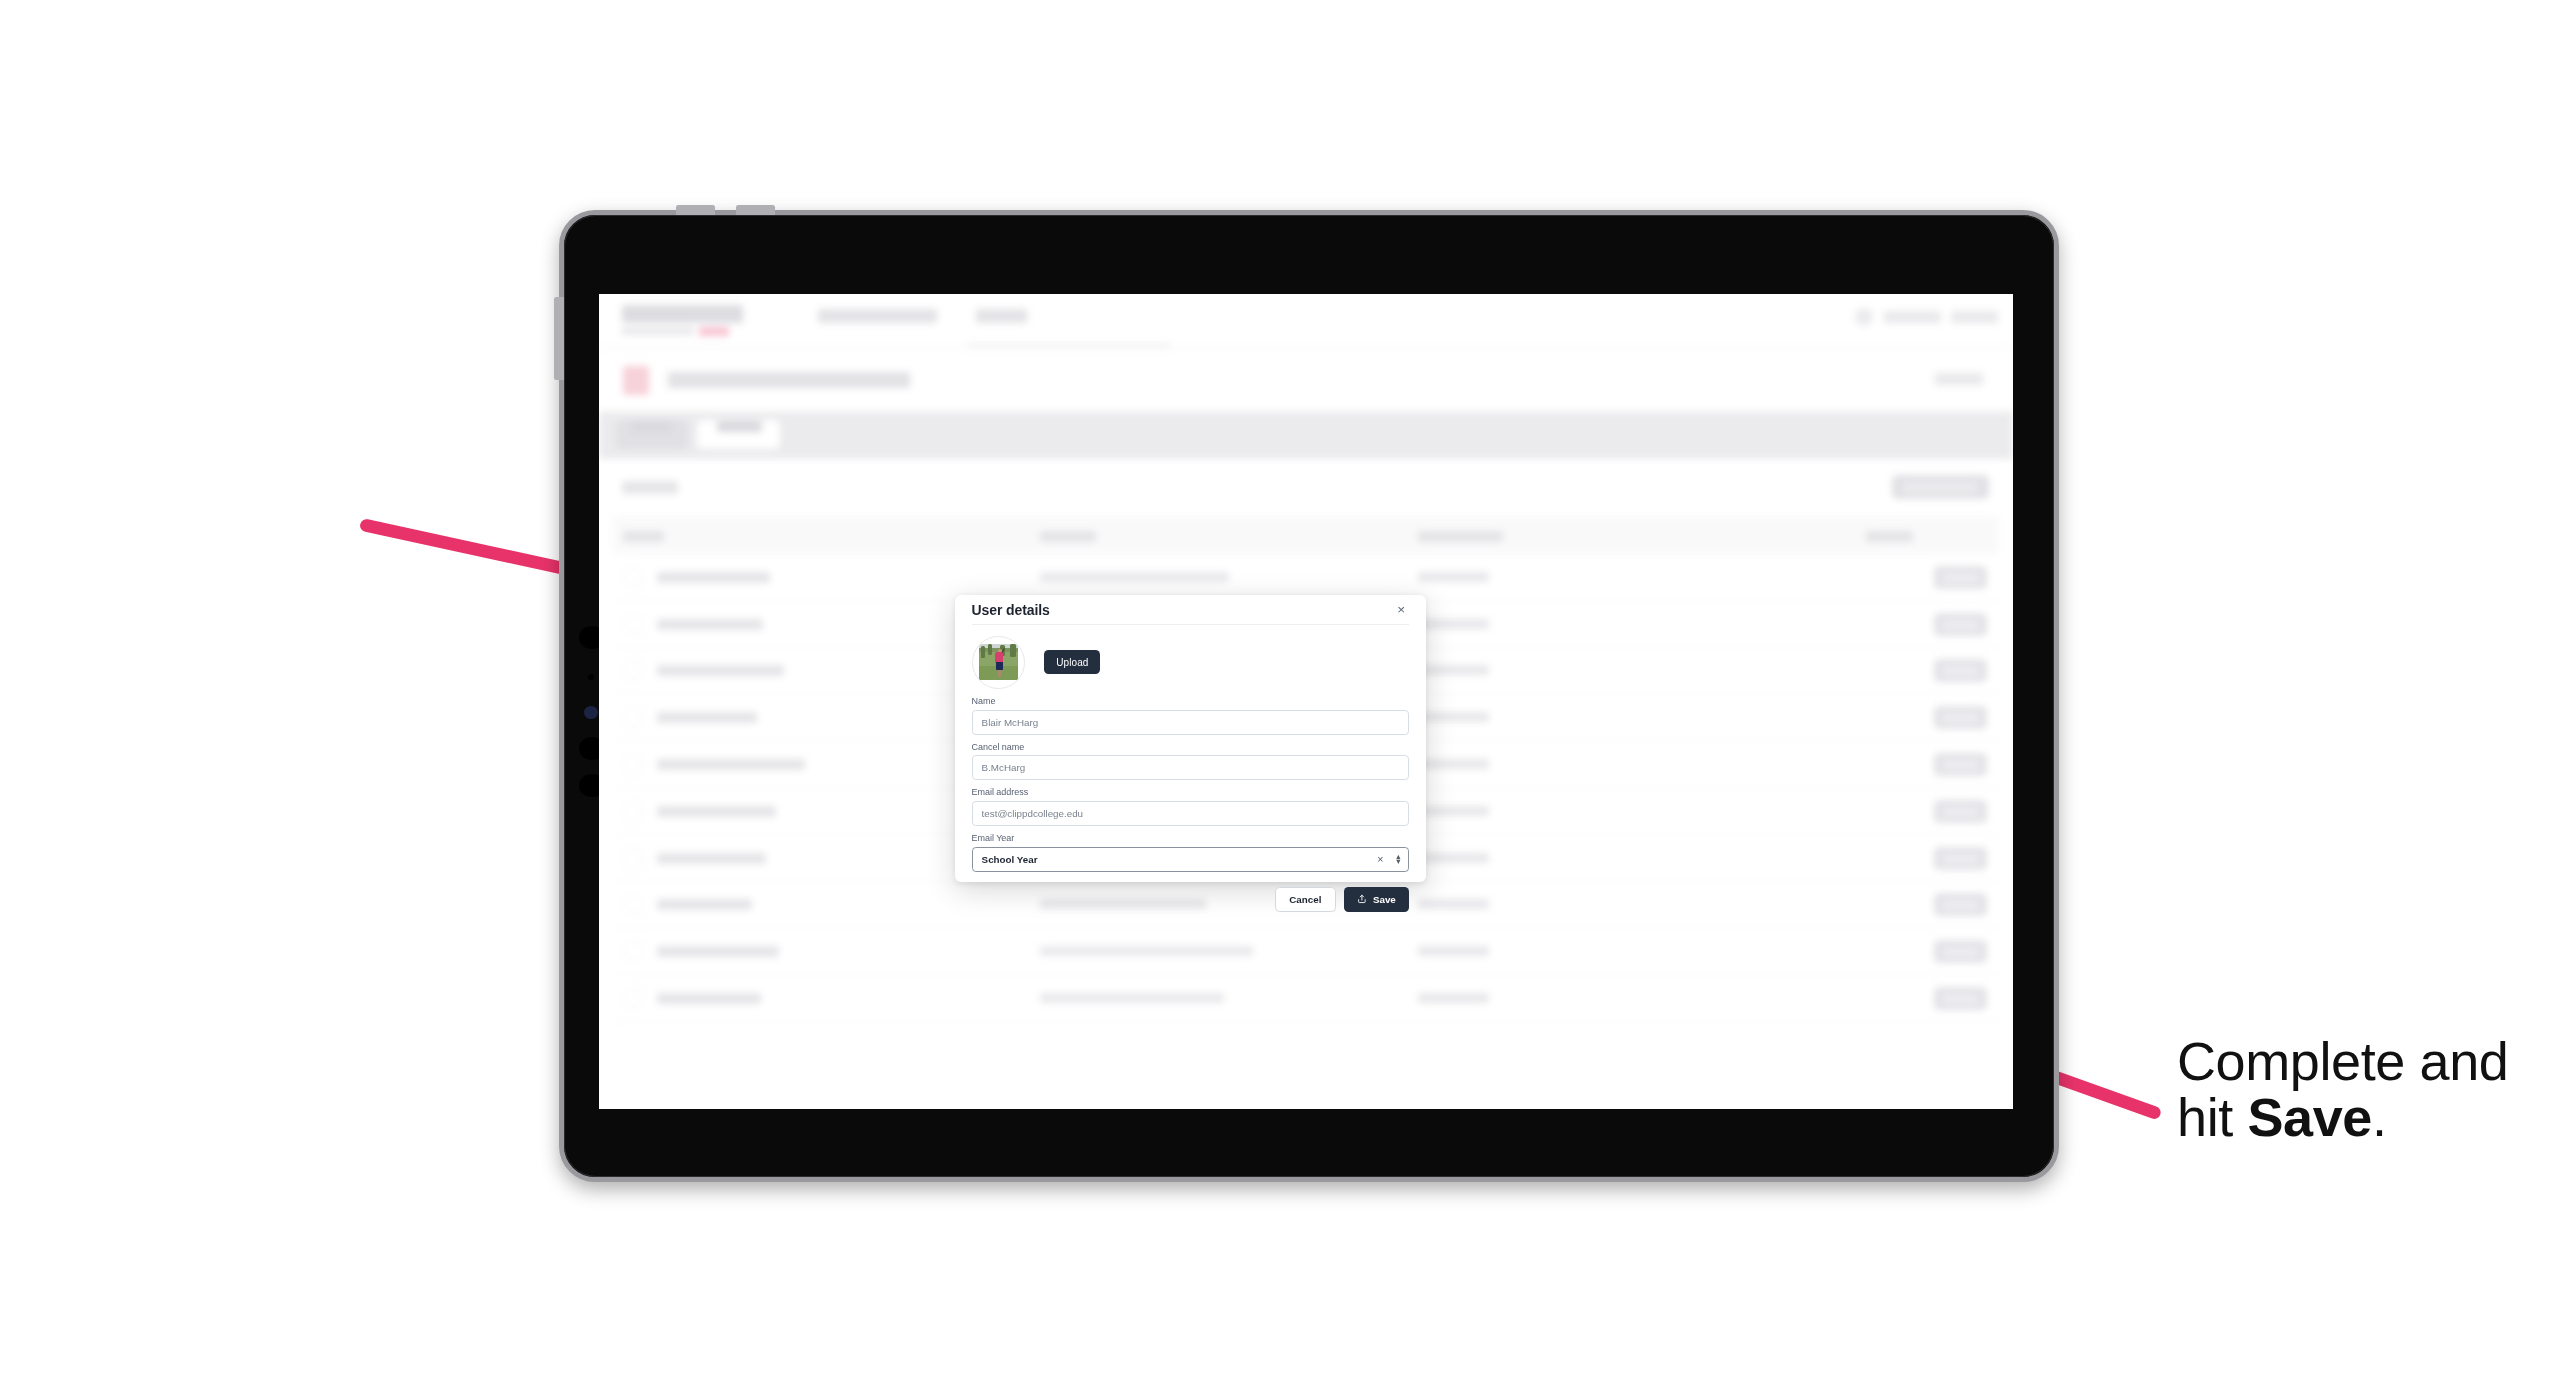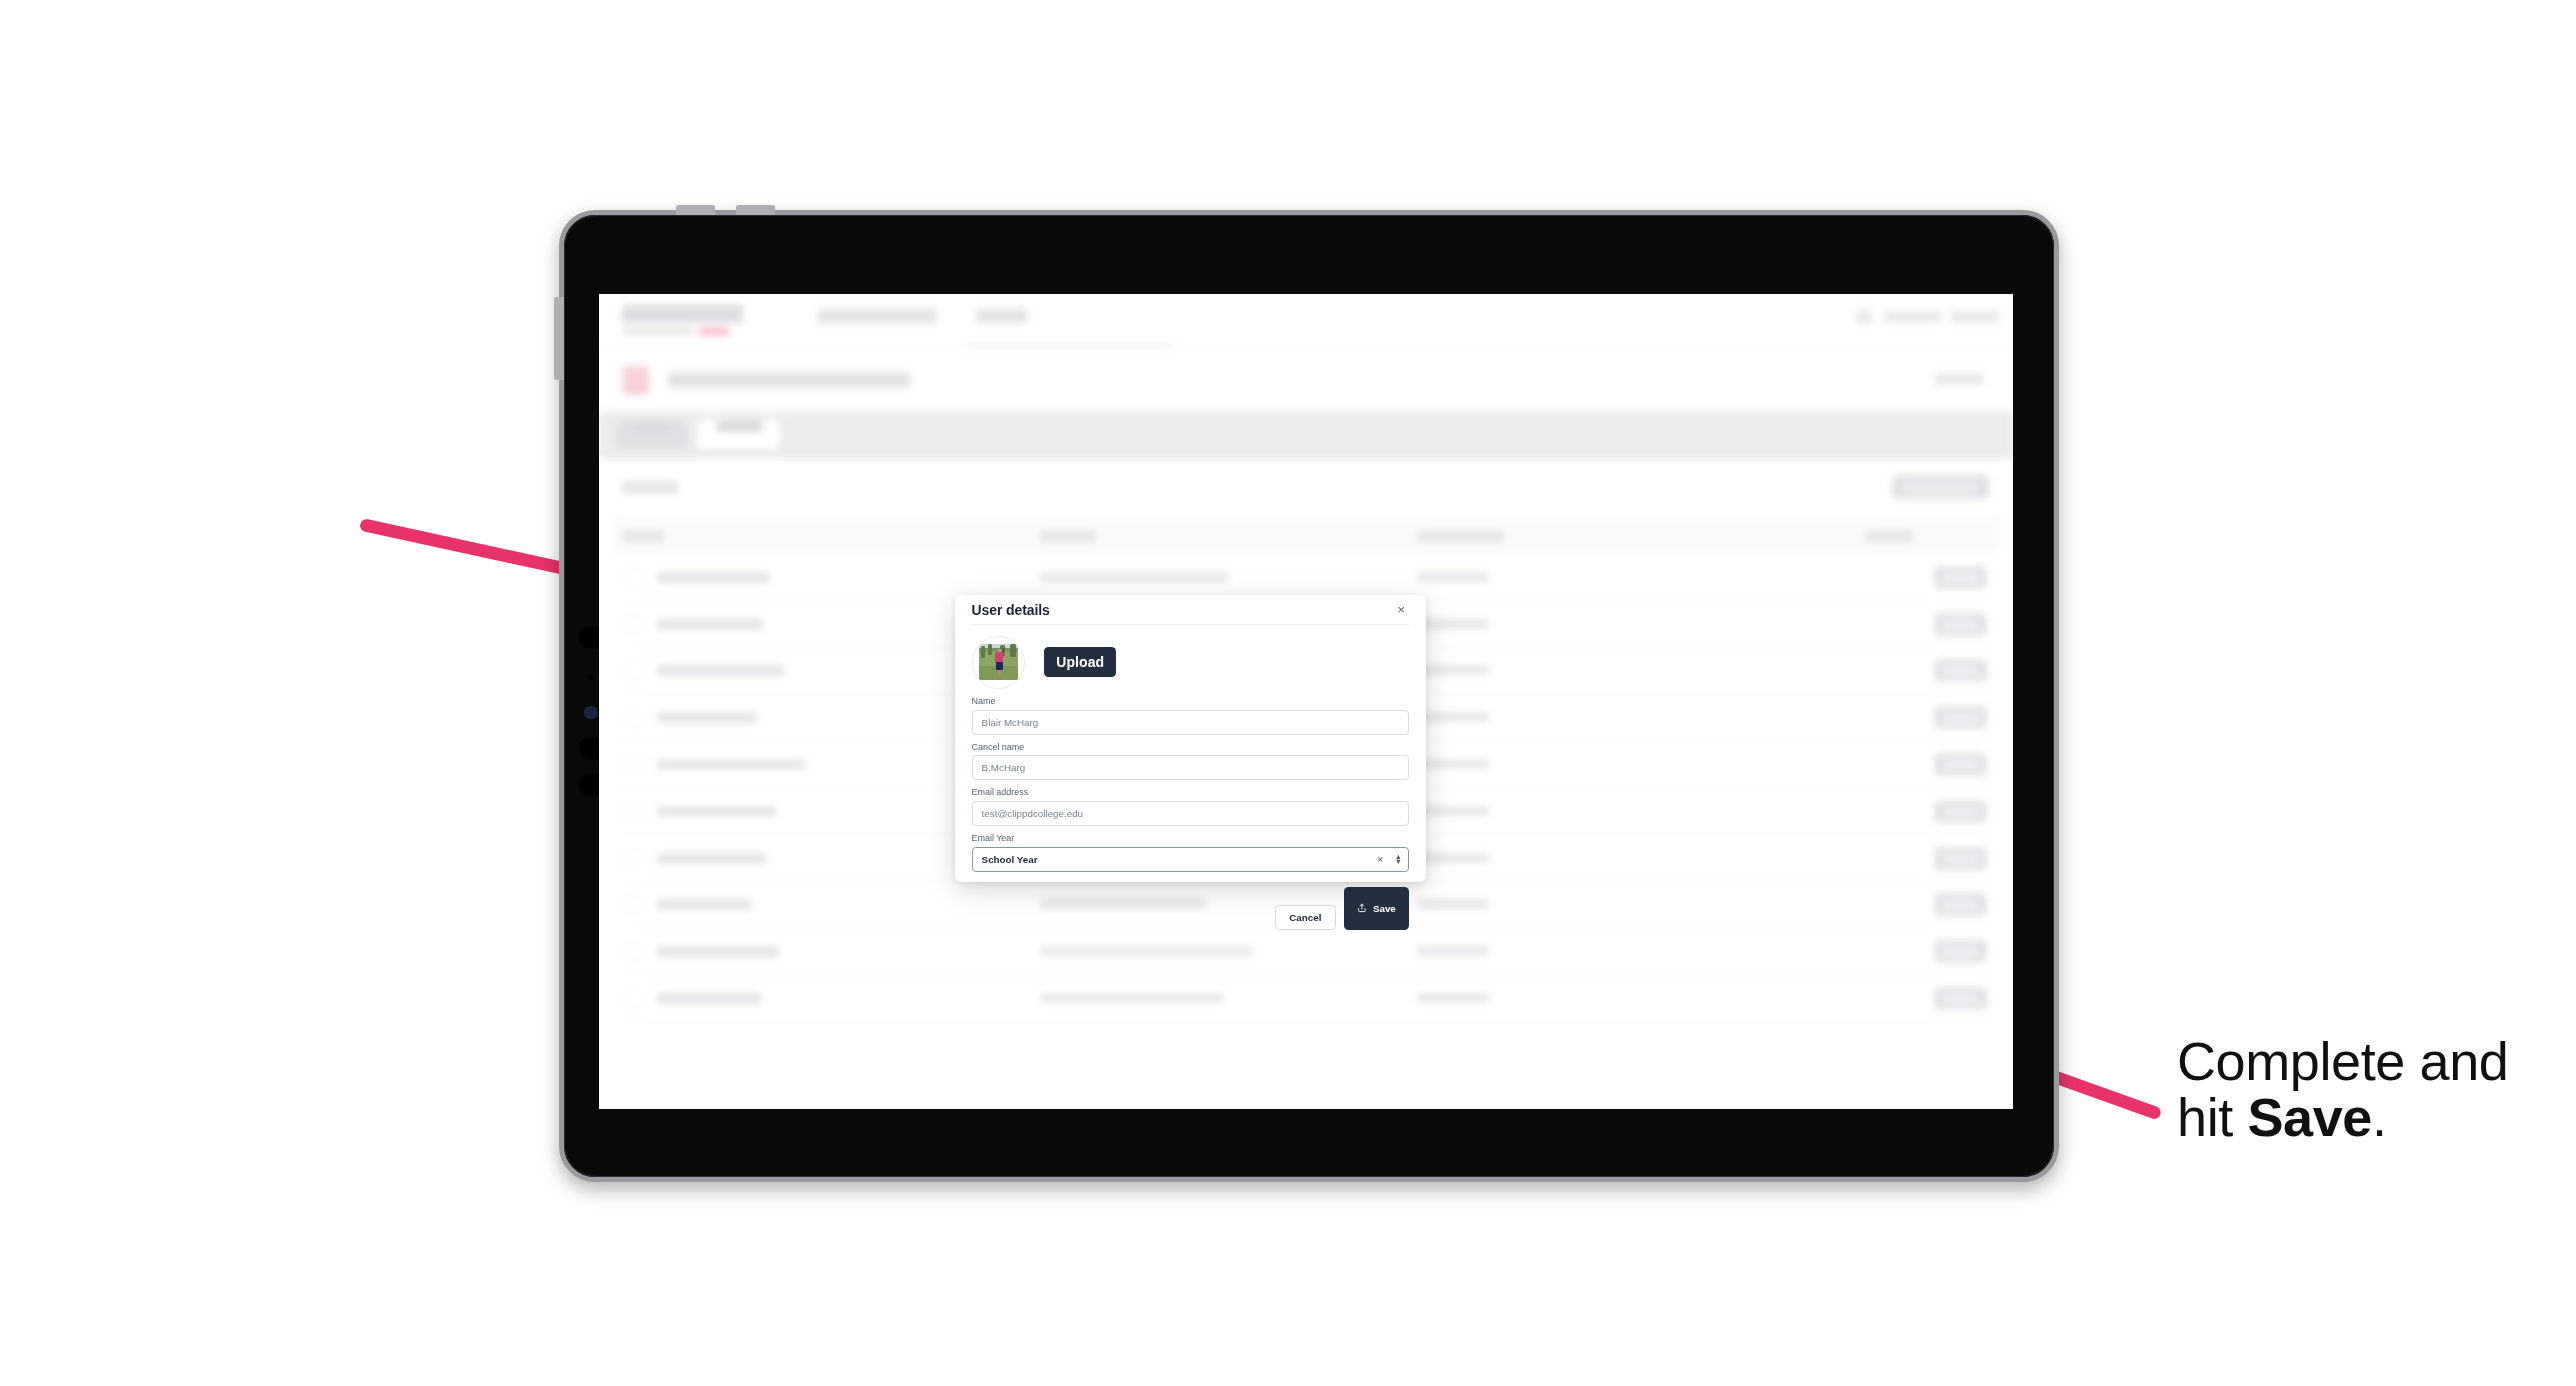--- a/index.html
+++ b/index.html
@@ -335,22 +335,22 @@
     position: absolute; left: 23.4px; top: 3.8px;
     width: 1.1px; height: 7.5px; background: #3a3a3a; transform: rotate(28deg);
   }
 
   .upload-btn {
     background: #232f3f;
     color: #ffffff;
     border: none;
     border-radius: 4.5px;
     padding: 6.8px 12px;
-    font-size: 14px;
-    font-weight: 700;
+    font-size: 10px;
+    font-weight: 400;
     font-family: "Liberation Sans", sans-serif;
     cursor: pointer;
     letter-spacing: 0.1px;
     text-align: right;
   }
 
   .field { margin-bottom: 6.8px; }
   .field-label {
     display: block;
     font-size: 9px;
@@ -408,21 +408,20 @@
   .btn-cancel {
     background: #ffffff;
     border: 0.8px solid #d3d8df;
     border-radius: 4.5px;
     padding: 6px 13.6px;
     font-size: 9.8px;
     font-weight: 700;
     color: #1d2430;
     cursor: pointer;
     font-family: "Liberation Sans", sans-serif;
-    margin-top: 18px;
   }
   .btn-save {
     background: #232f3f;
     border: none;
     border-radius: 4.5px;
     padding: 6px 13.6px;
     font-size: 9.8px;
     font-weight: 700;
     color: #ffffff;
     cursor: pointer;

